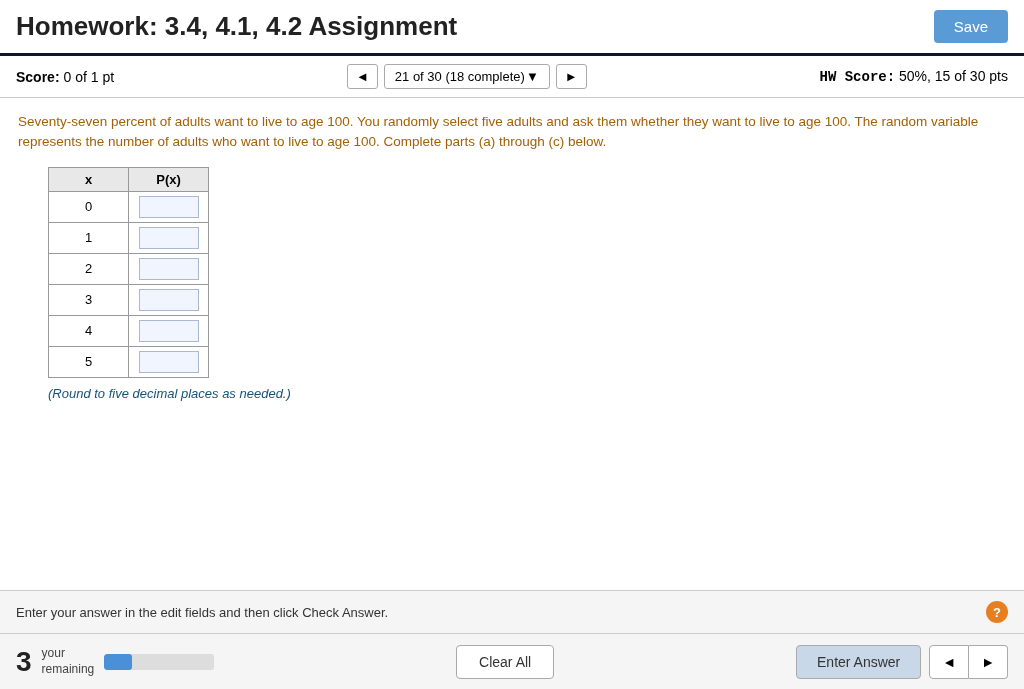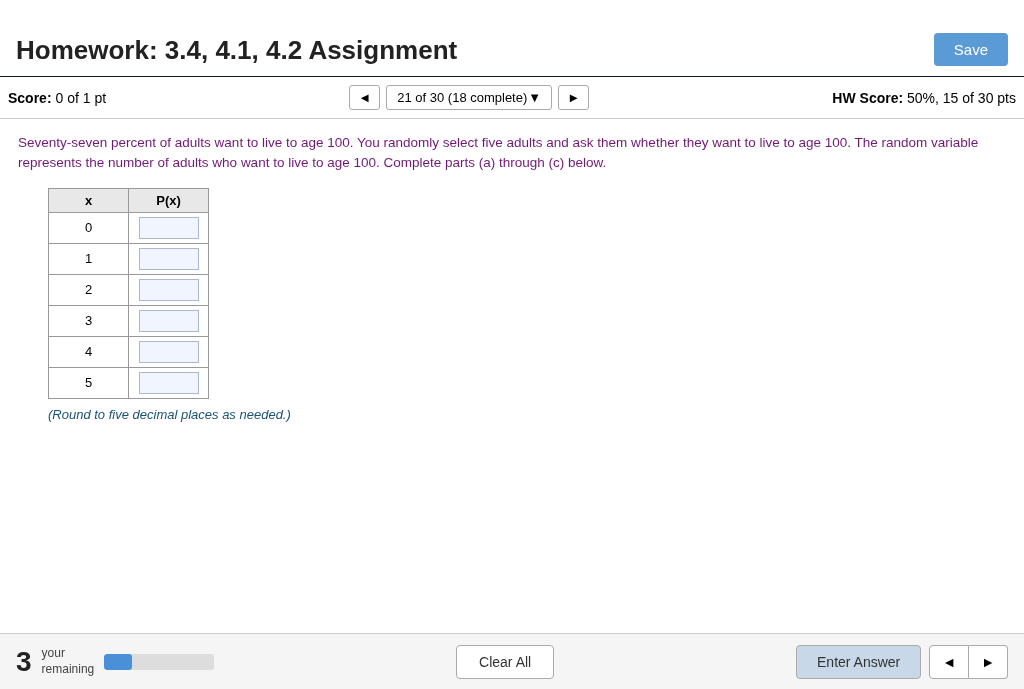--- a/index.html
+++ b/index.html
@@ -1,44 +1,44 @@
 <!DOCTYPE html>
 <html><head>
   <meta charset="utf-8">
   <style>
     * { box-sizing: border-box; margin: 0; padding: 0; }
     body { font-family: Arial, sans-serif; font-size: 14px; background: #f0f0f0; width: 1024px; height: 689px; overflow: hidden; }
 
     .page-wrapper { width: 1024px; height: 689px; display: flex; flex-direction: column; background: #fff; }
 
     
-    .header { display: flex; align-items: flex-end; justify-content: space-between; padding: 10px 16px; background: #fff; border-bottom: 1px solid #0f172a; margin-top: 23px; }
+    .header { display: flex; align-items: center; justify-content: space-between; padding: 10px 16px; background: #fff; border-bottom: 3px solid #0f172a; }
     .header-title { font-size: 26px; font-weight: bold; color: #222; }
     .save-btn { background: #5b9bd5; color: #fff; border: none; padding: 8px 20px; font-size: 15px; border-radius: 4px; cursor: pointer; }
 
     
-    .score-bar { display: flex; align-items: center; justify-content: space-between; padding: 8px 8px; background: #fff; border-bottom: 1px solid #ccc; }
+    .score-bar { display: flex; align-items: center; justify-content: space-between; padding: 8px 16px; background: #fff; border-bottom: 1px solid #ccc; }
     .score-left { font-size: 14px; }
     .score-left strong { font-weight: bold; }
     .nav-group { display: flex; align-items: center; gap: 6px; }
     .nav-btn { background: #fff; border: 1px solid #aaa; padding: 4px 8px; cursor: pointer; font-size: 13px; border-radius: 3px; }
     .nav-dropdown { display: flex; align-items: center; gap: 1px; border: 1px solid #aaa; padding: 4px 10px; border-radius: 3px; font-size: 13px; cursor: pointer; background: #fff; }
     .score-right { font-size: 14px; }
-    .score-right strong { font-weight: bold; }
+    .score-right strong { font-weight: bold; font-family: Liberation Mono, monospace; }
 
     
     .question-header { display: flex; align-items: center; justify-content: space-between; padding: 8px 16px; background: #fff; border-bottom: 1px solid #ccc; }
     .question-id { font-size: 15px; font-weight: bold; }
     .question-help-group { display: flex; align-items: center; gap: 8px; }
     .help-btn { display: flex; align-items: center; gap: 6px; border: 1px solid #aaa; padding: 5px 12px; border-radius: 4px; cursor: pointer; background: #fff; font-size: 13px; }
     .gear-btn { border: 1px solid #aaa; padding: 5px 8px; border-radius: 4px; cursor: pointer; background: #fff; font-size: 16px; }
 
     
     .main-content { flex: 1; background: #fff; padding: 14px 18px; overflow-y: auto; }
-    .problem-text { font-size: 13.5px; line-height: 1.5; margin-bottom: 14px; color: #701a75; }
+    .problem-text { font-size: 13.5px; line-height: 1.5; margin-bottom: 14px; color: #a16207; }
     .part-label { font-size: 13.5px; margin-bottom: 10px; color: #222; }
 
     
     .distribution-table { border-collapse: collapse; margin-left: 30px; }
     .distribution-table th, .distribution-table td { border: 1px solid #999; text-align: center; padding: 4px 8px; font-size: 13px; }
     .distribution-table th { background: #e8e8e8; font-weight: bold; min-width: 80px; }
     .distribution-table td { min-width: 80px; }
     .distribution-table input { width: 60px; height: 22px; border: 1px solid #aab8d4; text-align: center; font-size: 13px; background: #f0f5ff; outline: none; padding: 2px; }
 
     .round-note { font-size: 13px; color: #1a5276; margin-top: 8px; margin-left: 30px; font-style: italic; }
@@ -125,20 +125,24 @@
           <tr>
             <td>5</td>
             <td><input type="text" style=""></td>
           </tr>
         </tbody>
     </table>
 
     <p class="round-note">(Round to five decimal places as needed.)</p>
   </div>
 
+  <div class="instruction-bar">
+    <span>Enter your answer in the edit fields and then click Check Answer.</span>
+    <div class="help-circle">?</div>
+  </div>
 
   <div class="action-bar">
     <div class="remaining-group">
       <span class="remaining-number">3</span>
       <div class="remaining-text">
         <div>your</div>
         <div>remaining</div>
       </div>
       <div class="progress-bar-wrap">
         <div class="progress-bar-fill" id="progress-fill" style="width: 25%;"></div>

